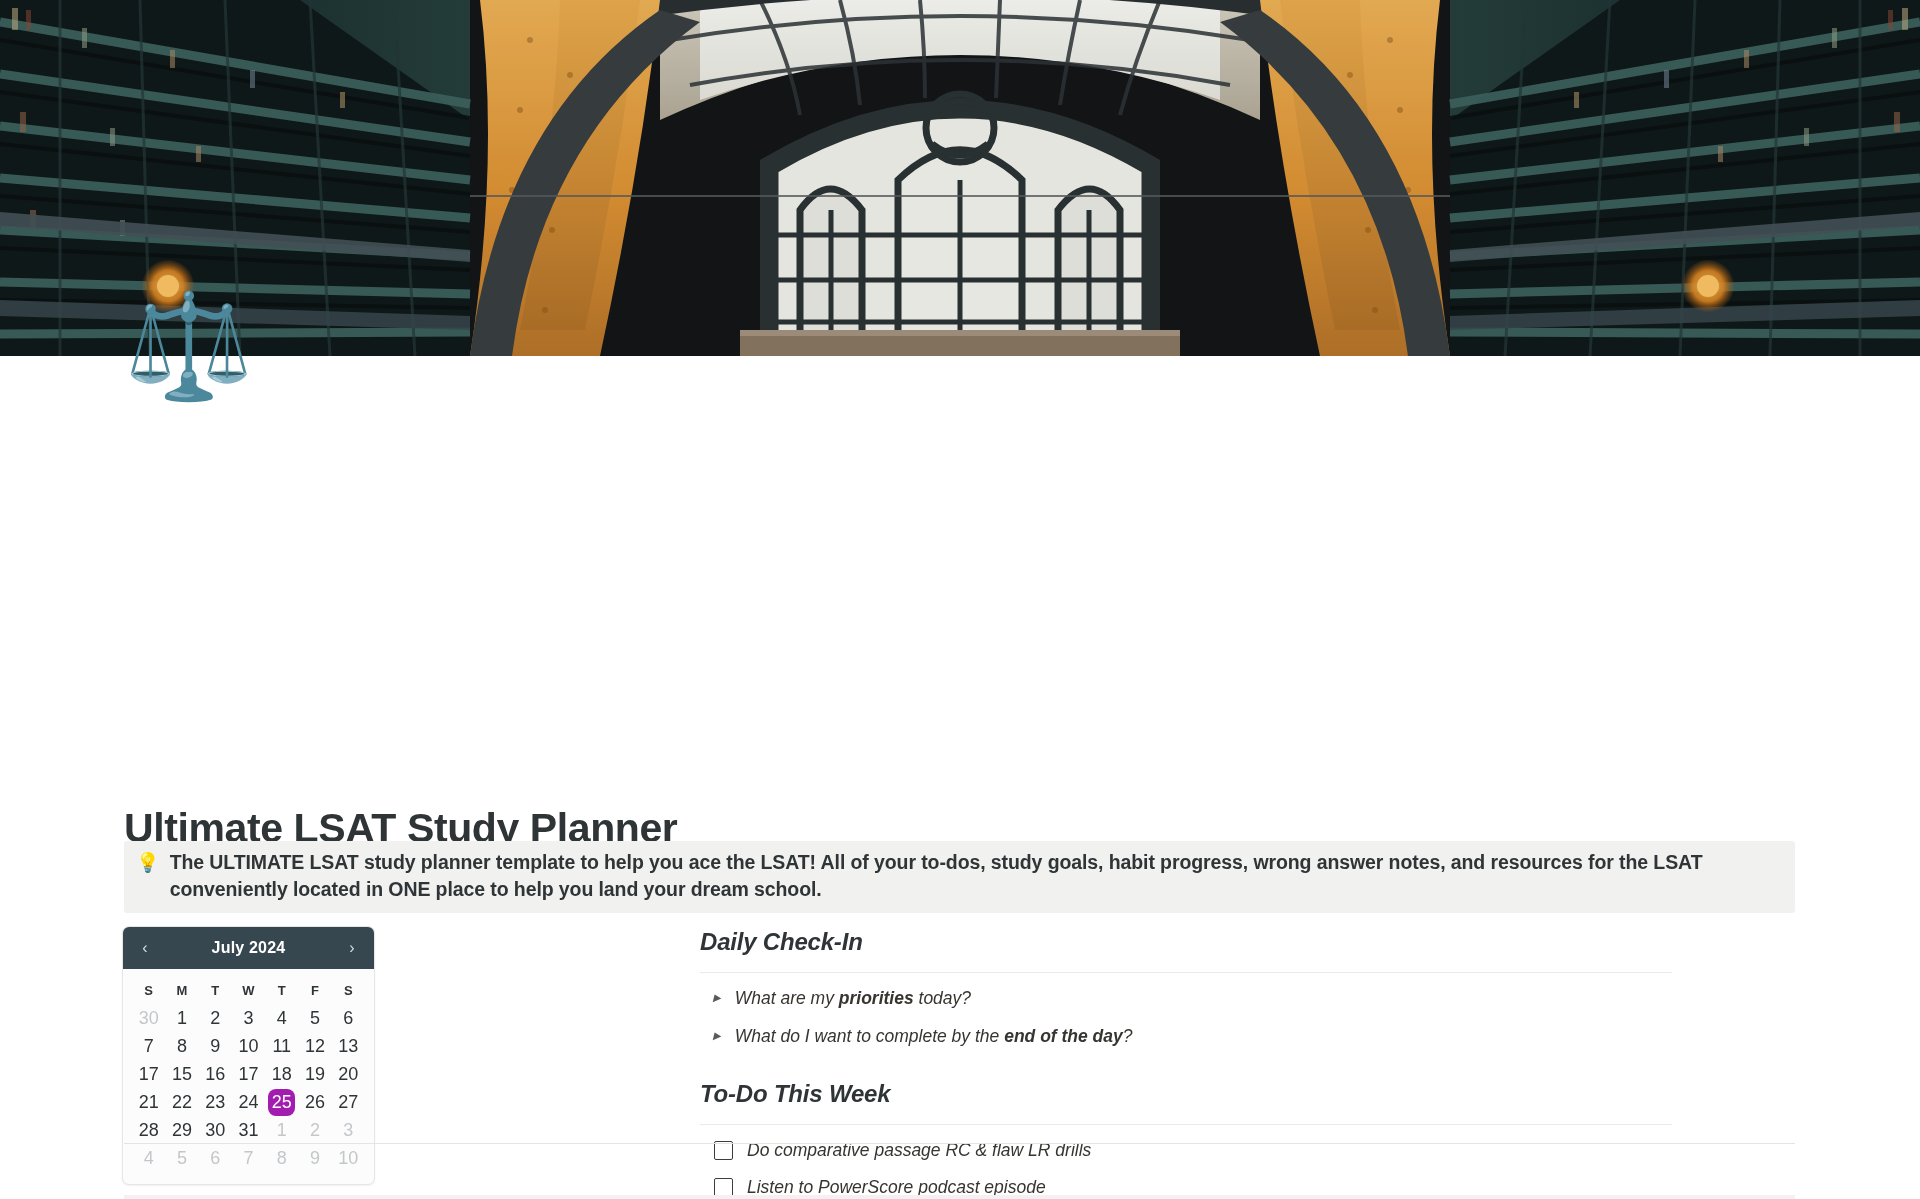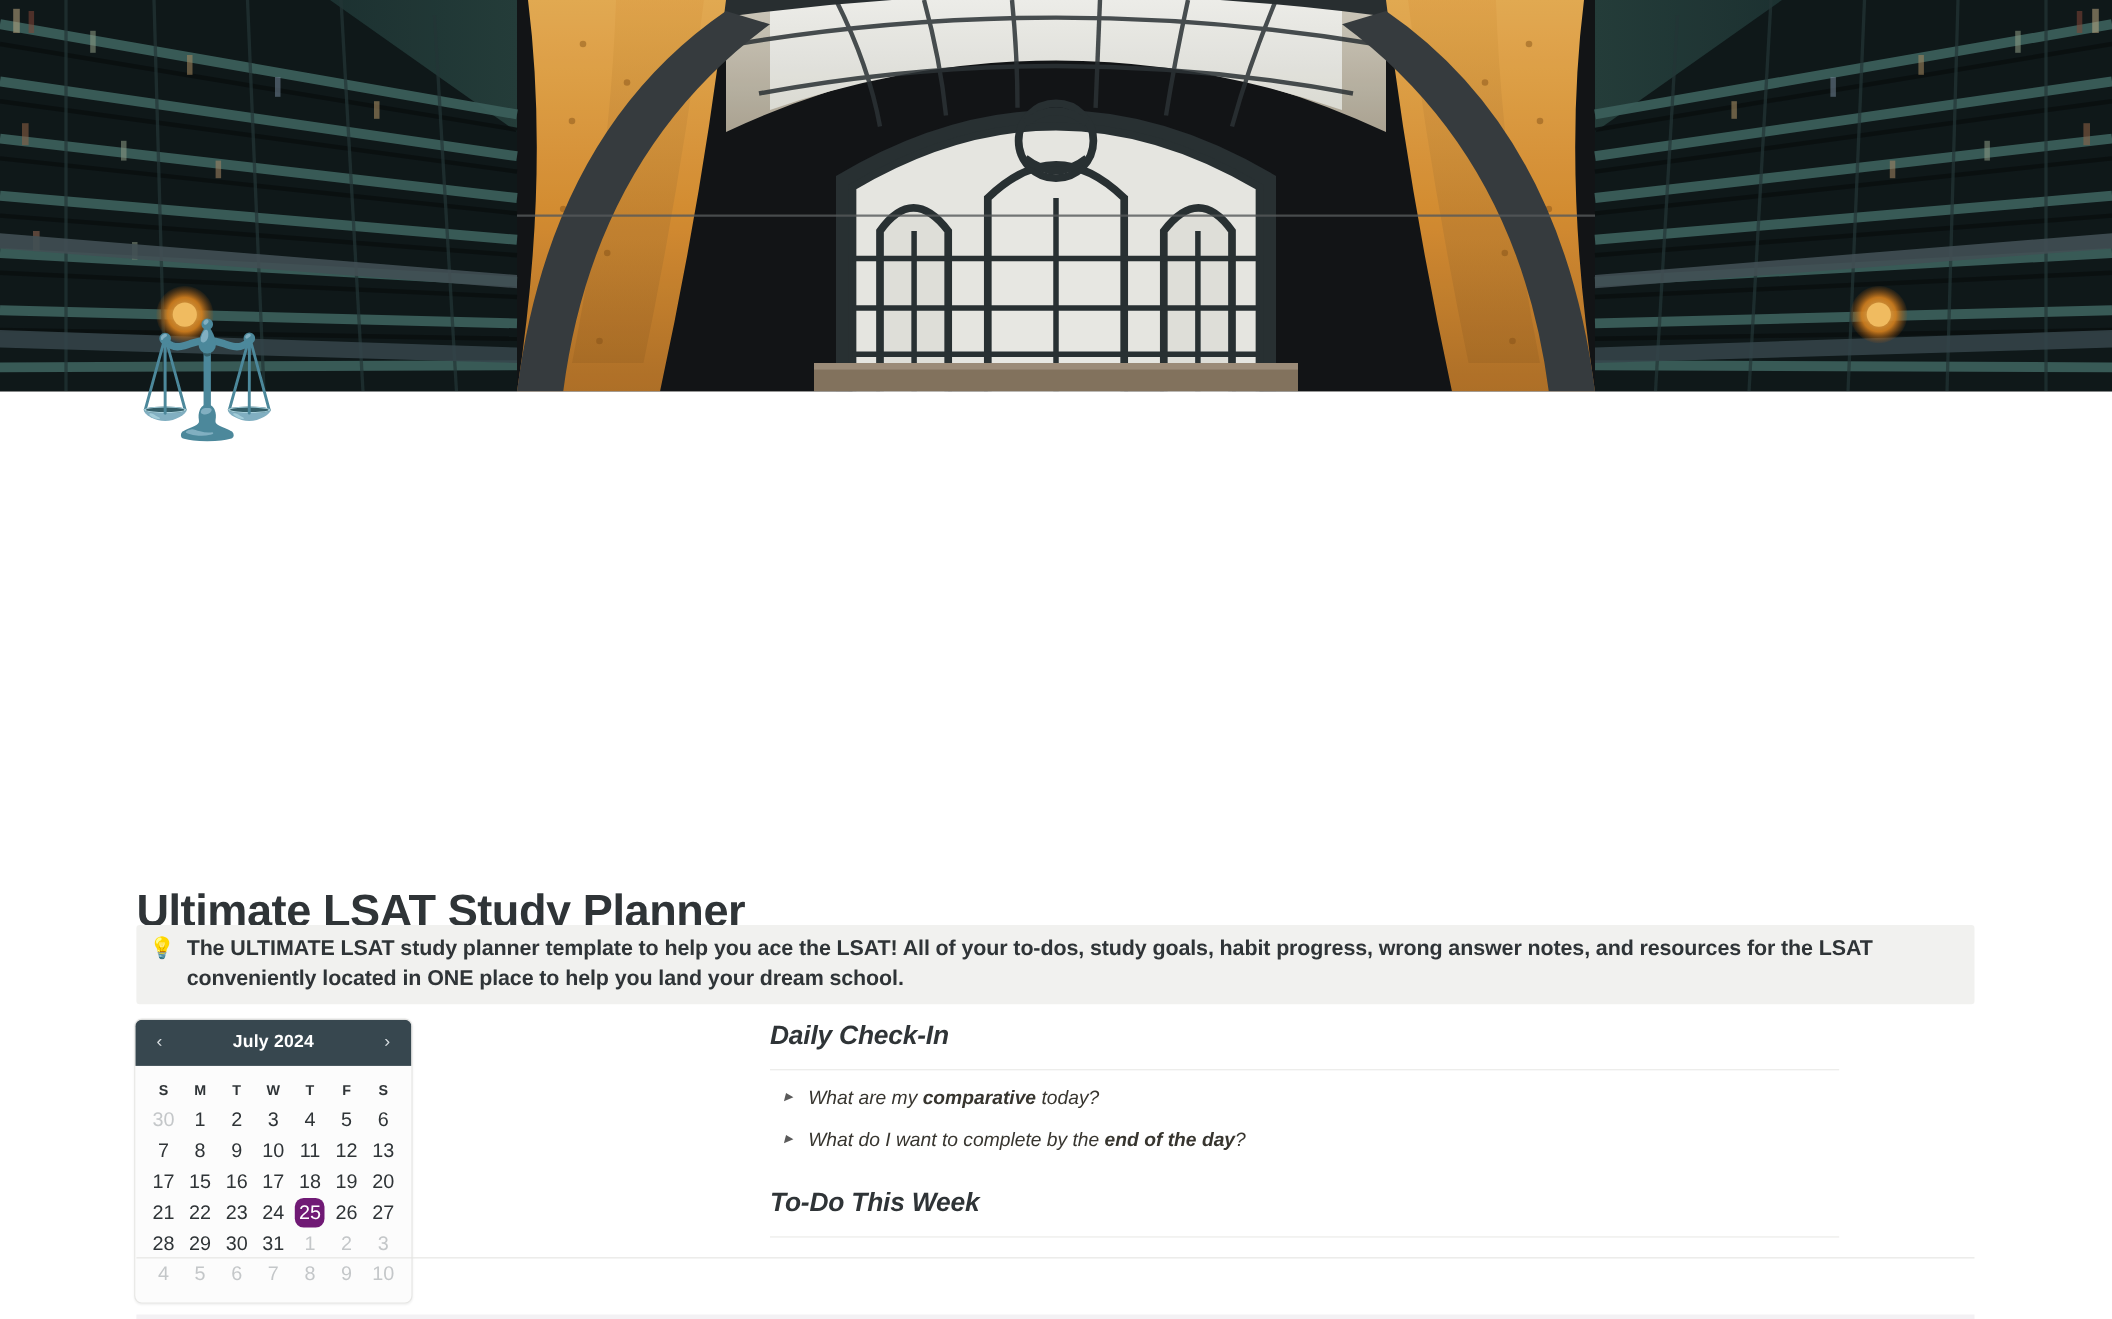--- a/index.html
+++ b/index.html
@@ -150,21 +150,21 @@
     line-height: 28px;
     cursor: pointer;
     position: relative;
   }
   .cal-day.muted { color: #c4c7c9; }
   .cal-day.today span {
     display: inline-block;
     width: 27px;
     height: 27px;
     line-height: 27px;
-    background: #701a75;
+    background: #a21caf;
     color: #ffffff;
     border-radius: 8px;
   }
 
   
   .sec-title {
     font-size: 24px;
     font-weight: bold;
     color: #2f3437;
     letter-spacing: -0.2px;
@@ -531,33 +531,43 @@
   </div>
 
   <div class="col-right">
 
     <div>
       <div class="sec-title">Daily Check-In</div>
       <div class="sec-rule"></div>
       <div id="checkin-items">
           <div class="toggle-row">
             <span class="tr-arrow">▶</span>
-            <span class="tr-text">What are my <b>comparative</b> today?</span>
+            <span class="tr-text">What are my <b>priorities</b> today?</span>
           </div>
           <div class="toggle-row">
             <span class="tr-arrow">▶</span>
             <span class="tr-text">What do I want to complete by the <b>end of the day</b>?</span>
           </div>
         </div>
     </div>
 
     <div class="gap-lg"></div>
 
     <div>
       <div class="sec-title">To-Do This Week</div>
       <div class="sec-rule"></div>
+      <div id="week-items">
+          <div class="todo-row">
+            <span class="cbx"></span>
+            <span class="todo-text">Do comparative passage RC &amp; flaw LR drills</span>
+          </div>
+          <div class="todo-row">
+            <span class="cbx"></span>
+            <span class="todo-text">Listen to PowerScore podcast episode</span>
+          </div>
+        </div>
     </div>
 
   </div>
 
   <div class="bottom-rule" style="top:787px;"></div>
   <div class="bottom-band" style="top:839px;"></div>
 </div>
 
 </body></html>

